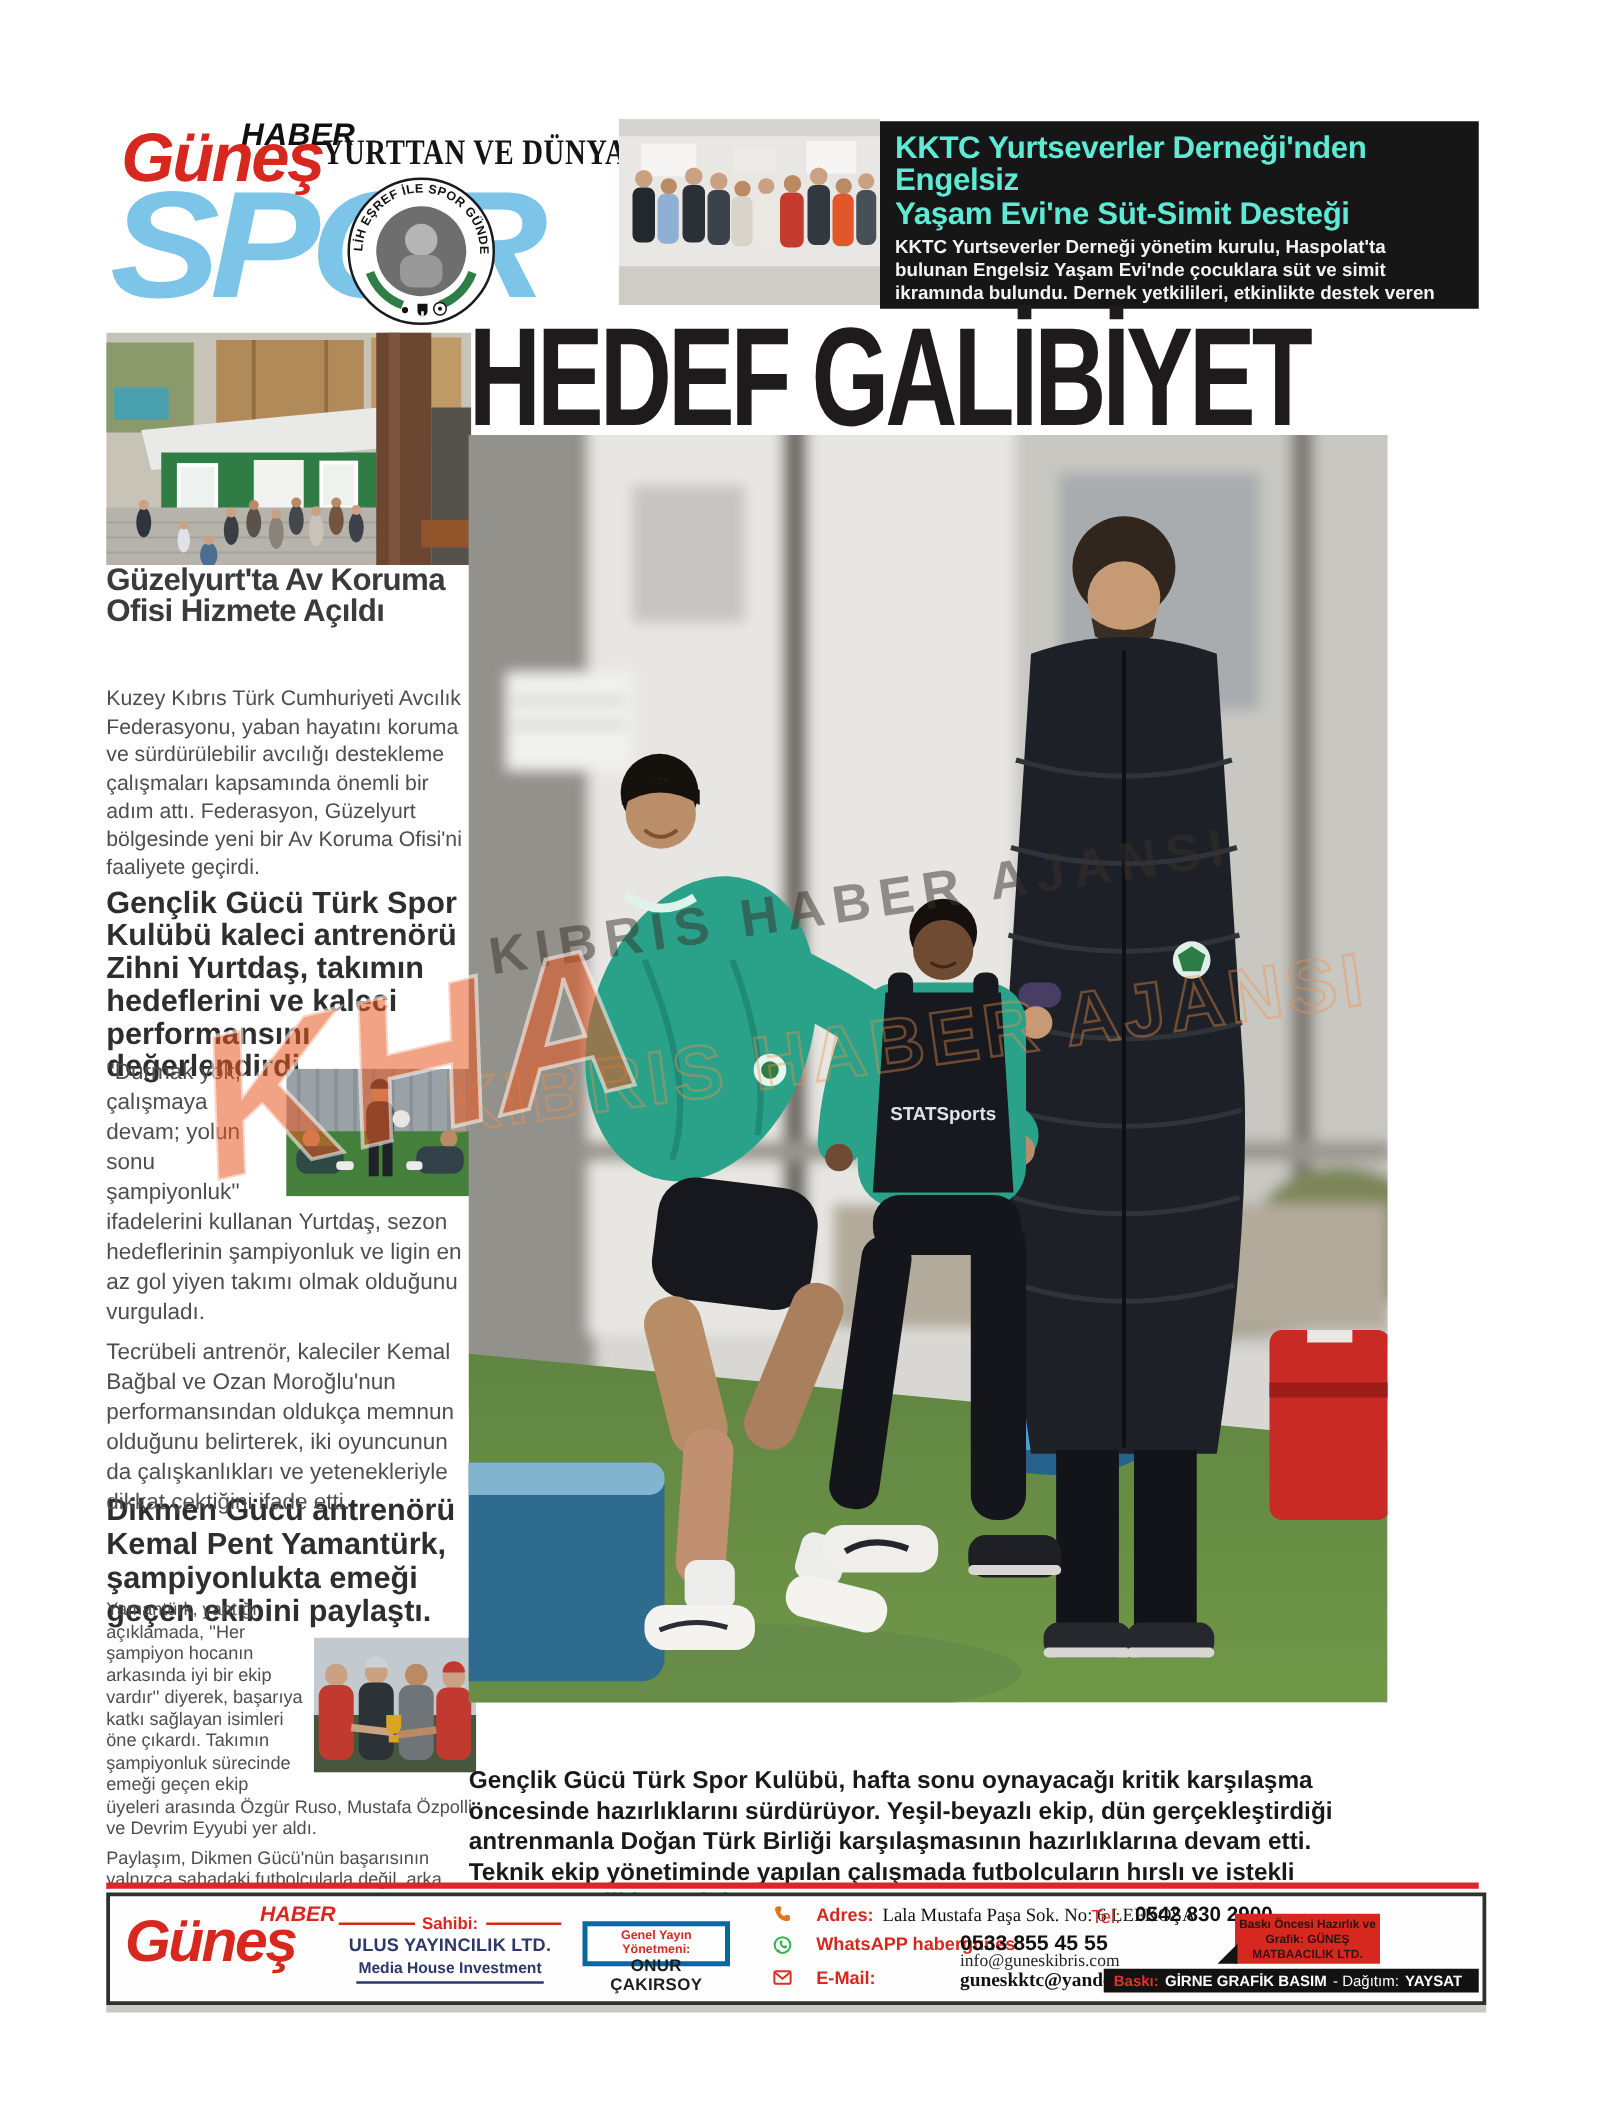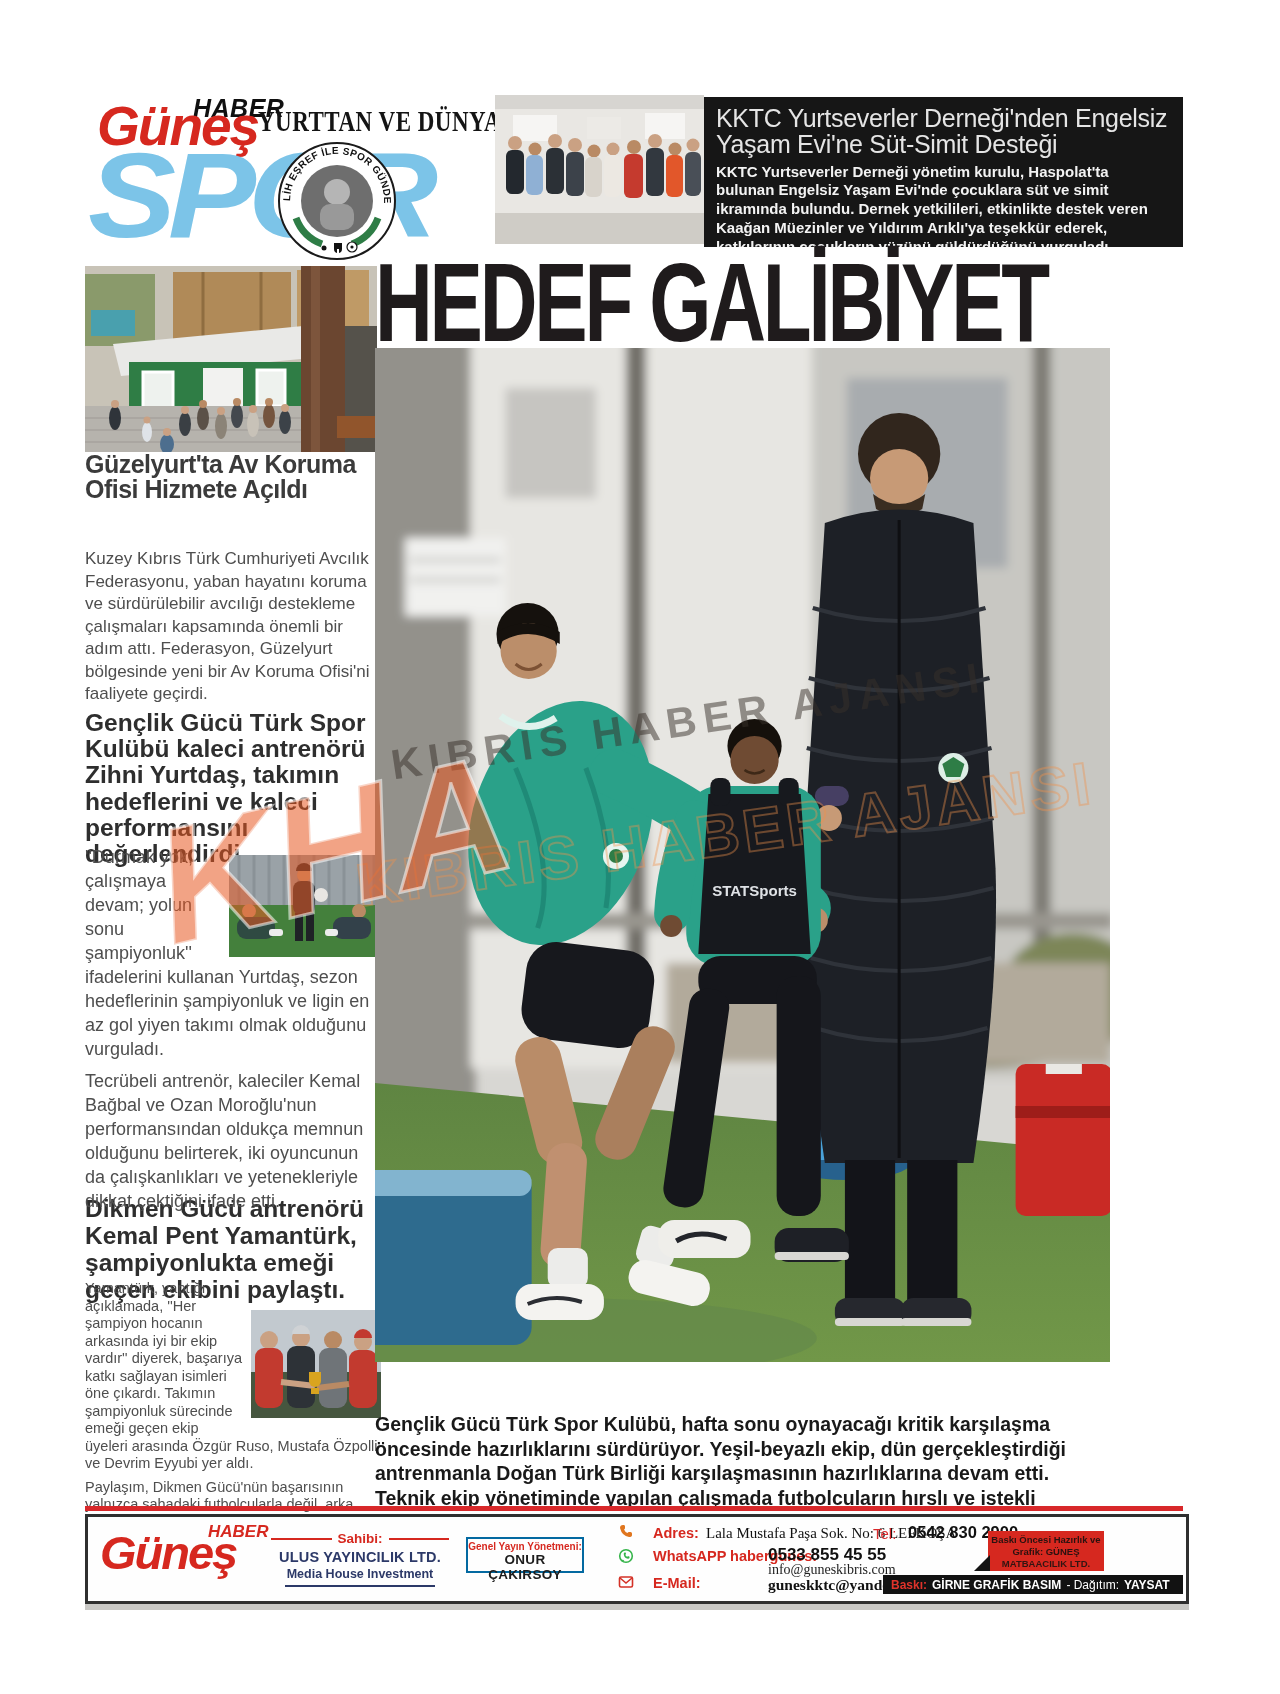--- a/index.html
+++ b/index.html
@@ -12,21 +12,21 @@
   .m-haber{left:193px;top:94px;font-size:25px;font-weight:900;font-style:italic;color:#101010;letter-spacing:.5px;}
   .m-gunes{left:97px;top:99px;font-size:55px;font-weight:900;font-style:italic;color:#d6281f;letter-spacing:-2px;line-height:1;}
   .m-tagline{left:258px;top:106px;font-family:"Liberation Serif",serif;font-size:23px;font-weight:700;color:#141414;
              transform:scale(1,1.25);transform-origin:left top;letter-spacing:.5px;}
   .m-spor{left:88px;top:138px;font-size:132px;font-weight:900;font-style:italic;color:#7cc4e8;
           letter-spacing:-8px;line-height:.95;transform:scaleY(.92);transform-origin:left top;}
   .badge{left:276px;top:140px;width:122px;height:122px;}
   .photo-group{left:495px;top:95px;width:209px;height:149px;}
   .top-story{left:704px;top:97px;width:479px;height:150px;background:#161616;box-sizing:border-box;
              padding:8px 12px;overflow:hidden;}
-  .top-story-title{color:#e5e5e5;font-size:25px;font-weight:400;line-height:1.05;letter-spacing:-.3px;}
+  .top-story-title{color:#5eead4;font-size:25px;font-weight:700;line-height:1.05;letter-spacing:-.3px;}
   .top-story-body{color:#f3f3f3;font-size:15px;font-weight:700;line-height:1.25;margin-top:5px;}
 
   
   .headline{left:375px;top:246px;font-size:100px;font-weight:900;color:#1f1b1c;letter-spacing:-4px;
             white-space:nowrap;line-height:1;transform:scale(.8,1.12);transform-origin:left top;}
 
   
   .photo-cabin{left:85px;top:266px;width:292px;height:186px;}
   .a1-title{left:85px;top:452px;width:292px;font-size:25px;font-weight:700;color:#3b3b3b;line-height:.98;letter-spacing:-.5px;}
   .a1-body{left:85px;top:548px;width:294px;font-size:17px;color:#4e4e4e;line-height:22.5px;}
@@ -62,21 +62,21 @@
   .footer-shadow{left:85px;top:1604px;width:1104px;height:6px;background:#c9c8c5;z-index:2;}
   .f-gunes{left:12px;top:12px;font-size:47px;font-weight:900;font-style:italic;color:#d6281f;letter-spacing:-2px;line-height:1;}
   .f-haber{left:120px;top:5px;font-size:17px;font-weight:900;font-style:italic;color:#d6281f;}
   .owner-block{left:183px;top:14px;width:178px;text-align:center;}
   .owner-row{display:flex;align-items:center;justify-content:center;gap:6px;}
   .owner-row .rule{flex:1;height:2px;background:#d6281f;}
   .owner-label{color:#d6281f;font-size:13.5px;font-weight:700;}
   .owner-name{color:#2c3968;font-size:14.5px;font-weight:700;margin-top:3px;letter-spacing:.2px;}
   .owner-sub{color:#2c3968;font-size:12.5px;font-weight:700;margin-top:2px;}
   .owner-underline{width:150px;height:2px;background:#2c3968;margin:4px auto 0;}
-  .editor-box{left:378px;top:20px;width:118px;height:36px;border:2px solid #0369a1;text-align:center;box-sizing:border-box;padding-top:2px;}
+  .editor-box{left:378px;top:20px;width:118px;height:36px;border:4px solid #0369a1;text-align:center;box-sizing:border-box;padding-top:2px;}
   .editor-label{color:#d6281f;font-size:10px;font-weight:700;}
   .editor-name{color:#1d1d1d;font-size:13.5px;font-weight:900;letter-spacing:.3px;}
   .f-icon{width:16px;height:16px;}
   .icon-phone{left:530px;top:6px;}
   .icon-wa{left:530px;top:31px;}
   .icon-mail{left:530px;top:57px;}
   .f-label{color:#d6281f;font-weight:700;font-size:14.5px;}
   .lbl-adres{left:565px;top:8px;}
   .val-adres{left:618px;top:8px;font-family:"Liberation Serif",serif;font-size:15px;color:#111;font-weight:400;}
   .lbl-tel{left:785px;top:8px;color:#d8282a;font-size:15px;font-weight:400;}

